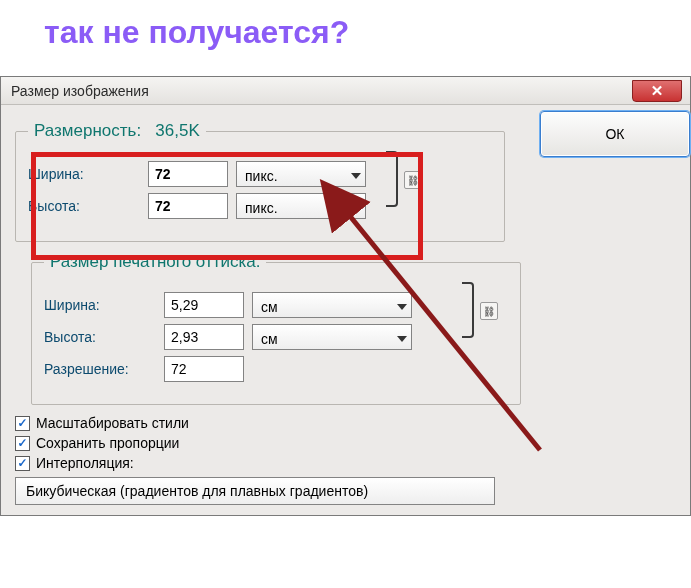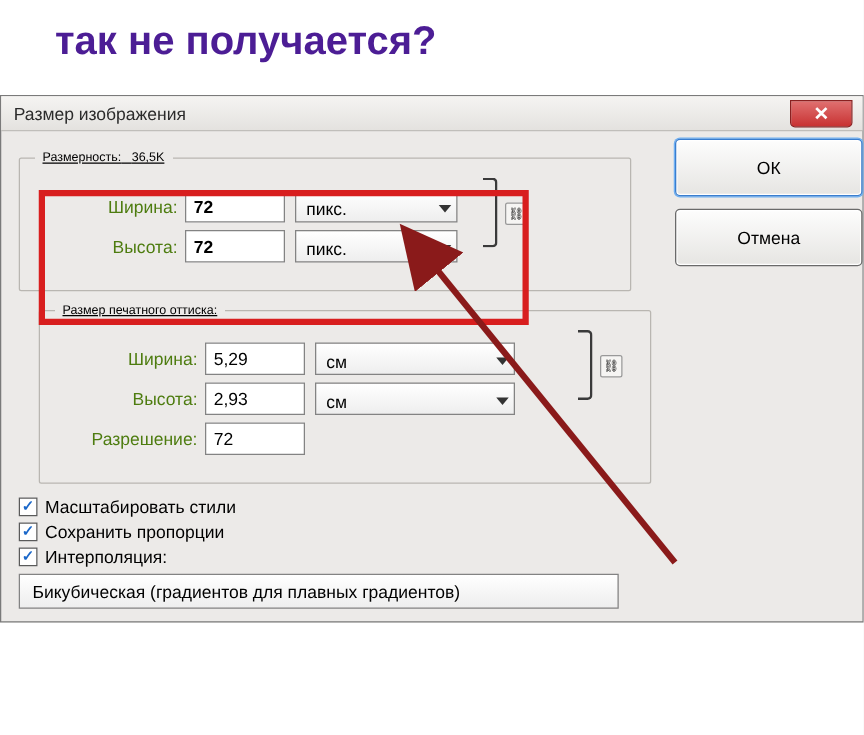--- a/index.html
+++ b/index.html
@@ -12,21 +12,21 @@
     height: 588px;
     position: relative;
     overflow: hidden;
   }
   .overlay-text {
     position: absolute;
     top: 14px;
     left: 44px;
     font-size: 32px;
     font-weight: bold;
-    color: #4c1d95;
+    color: #8b5cf6;
     z-index: 50;
   }
   .dialog {
     position: absolute;
     top: 76px;
     left: 0;
     width: 691px;
     background: #eceae8;
     border: 1px solid #7a7a7a;
   }
@@ -59,34 +59,32 @@
   fieldset {
     border: 1px solid #b9b6b1;
     border-radius: 2px;
     margin: 6px 0 10px 0;
     padding: 14px 12px 16px 12px;
     width: 490px;
     background: #eceae8;
   }
   legend {
     padding: 0 6px;
-    color: #000000;
-    font-size: 10px;
-    text-decoration: underline;
+    color: #0f766e;
+    font-size: 17px;
   }
   .row {
     display: flex;
     align-items: center;
     margin: 6px 0;
   }
   .row-label {
     width: 120px;
-    text-align: right;
     padding-right: 6px;
-    color: #4d7c0f;
+    color: #0c4a6e;
     font-size: 14px;
   }
   .row-input {
     width: 80px;
     height: 26px;
     border: 1px solid #838383;
     background: #fff;
     padding: 2px 6px;
     font-size: 14px;
     font-weight: bold;
@@ -203,21 +201,20 @@
       <span>✕</span>
     </div>
   </div>
 
   <div class="content">
 
     <div class="red-box"></div>
 
     <div class="side-buttons">
       <div class="side-btn default">ОК</div>
-      <div class="side-btn">Отмена</div>
     </div>
 
     <fieldset style="position:relative;">
       <legend>
         <span>Размерность:</span>&nbsp;&nbsp;&nbsp;<span>36,5K</span>
       </legend>
       <div class="row">
         <div class="row-label">Ширина:</div>
         <input class="row-input" value="72" style="">
         <div class="combo">

